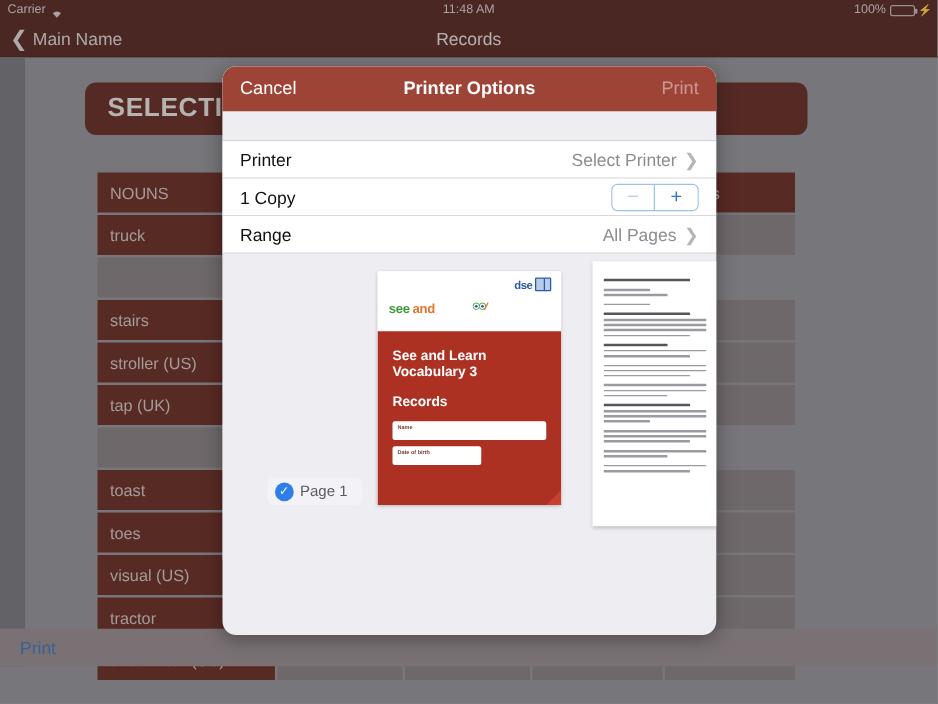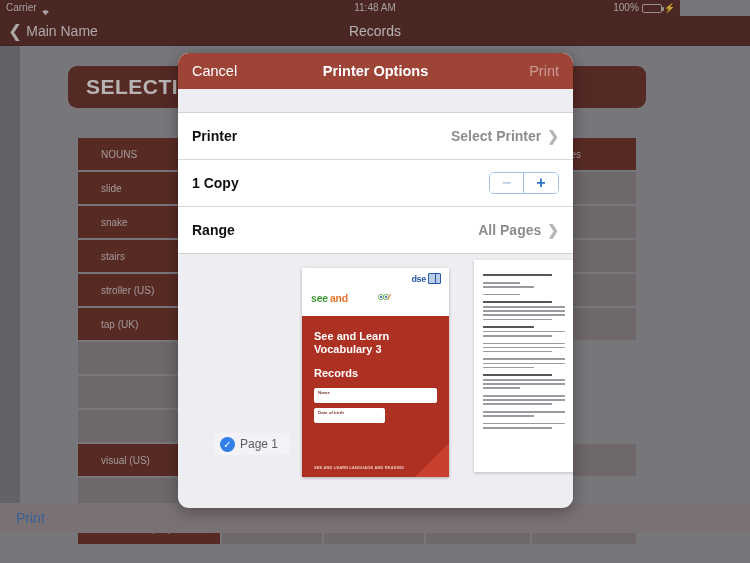--- a/index.html
+++ b/index.html
@@ -6,21 +6,21 @@
   html, body {
     width: 750px; height: 563px;
     font-family: "Liberation Sans", sans-serif;
     overflow: hidden;
     background: #8a8a8e;
   }
   #root { position: relative; width: 750px; height: 563px; overflow: hidden; }
 
   
   .statusbar {
-    position: absolute; top: 0; left: 0; width: 680px; height: 16px;
+    position: absolute; top: 0; left: 0; width: 750px; height: 16px;
     background: #4a1811; color: #cfc6c4;
     font-size: 10px; line-height: 16px;
   }
   .sb-left { position: absolute; left: 6px; top: 0; display: flex; align-items: center; gap: 4px; }
   .sb-center { position: absolute; left: 0; width: 750px; text-align: center; }
   .sb-right { position: absolute; right: 4px; top: 0; display: flex; align-items: center; gap: 3px; }
   .wifi-icon { display: inline-block; width: 9px; height: 8px; position: relative; top: 1px; }
   .batt { width: 20px; height: 9px; border: 1px solid #b9aeab; border-radius: 2px; position: relative; padding: 1px; }
   .batt::after { content:""; position:absolute; right:-3px; top:2px; width:2px; height:4px; background:#b9aeab; border-radius:0 1px 1px 0; }
   .batt-fill { height: 100%; background: #4cd964; border-radius: 1px; }
@@ -51,22 +51,22 @@
   .selecting-btn {
     position: absolute; left: 68px; top: 20px; width: 578px; height: 42px;
     background: #5a1b12; border-radius: 9px;
     color: #e6e0de; font-size: 21px; font-weight: bold; letter-spacing: .5px;
     display: flex; align-items: center; padding-left: 18px;
   }
 
   .tbl { position: absolute; left: 78px; top: 92px; width: 560px; }
   .tbl-row { display: flex; height: 32px; margin-bottom: 2px; }
   .cell {
-    background: #5e1c12; color: #c8bdba; font-size: 10px;
-    display: flex; align-items: center; padding-left: 23px;
+    background: #5e1c12; color: #c8bdba; font-size: 13px;
+    display: flex; align-items: center; padding-left: 10px;
     margin-right: 2px;
   }
   .cell.dim { background: #7f7477; }
   .c-word { width: 142px; }
   .c-b { width: 100px; }
   .c-c { width: 100px; }
   .c-d { width: 104px; }
   .c-e { width: 104px; }
 
   .bottombar {
@@ -96,38 +96,38 @@
     border-top-left-radius: 11px; border-top-right-radius: 11px;
   }
   .mh-cancel { position: absolute; left: 14px; top: 0; height: 36px; line-height: 36px; color: #fff; font-size: 14.5px; }
   .mh-title { position: absolute; left: 0; width: 100%; height: 36px; line-height: 36px; text-align: center; color: #fff; font-size: 14.5px; font-weight: bold; }
   .mh-print { position: absolute; right: 14px; top: 0; height: 36px; line-height: 36px; color: rgba(255,255,255,.45); font-size: 14.5px; }
 
   .gap { height: 23px; background: #eeedf2; }
 
   .opt-list { background: #fff; border-top: 1px solid #d2d2d6; }
   .opt-row {
-    height: 47px; display: flex; align-items: center; justify-content: space-between;
-    padding: 0 14px; border-bottom: 1px solid #d8d8dc; background: #fff; font-weight: bold;
+    height: 30px; display: flex; align-items: center; justify-content: space-between;
+    padding: 0 14px; border-bottom: 1px solid #d8d8dc; background: #fff;
   }
   .opt-row:last-child { border-bottom: 1px solid #d2d2d6; }
   .opt-label { font-size: 14px; color: #111; }
   .opt-value { font-size: 14px; color: #8c8c91; display: flex; align-items: center; gap: 6px; }
   .chev-r { color: #b4b4b9; font-size: 14px; }
 
   .stepper { display: flex; border: 1px solid #9cc2e8; border-radius: 5px; overflow: hidden; height: 22px; }
   .stepper div { width: 34px; display: flex; align-items: center; justify-content: center; font-size: 16px; background: #fff; }
   .st-minus { color: #b9cfe6; border-right: 1px solid #9cc2e8; }
   .st-plus { color: #2f72c8; }
 
   .preview-area { background: #eeedf2; height: 245px; position: relative; }
 
   
   .pg1 {
-    position: absolute; left: 124px; top: 14px; width: 147px; height: 209px;
+    position: absolute; left: 124px; top: 14px; width: 147px; height: 187px;
     background: #fff; box-shadow: 0 1px 3px rgba(0,0,0,.28); overflow: hidden;
   }
   .pg1-top { height: 48px; background: #fff; position: relative; }
   .dse-logo {
     position: absolute; right: 8px; top: 5px; display: flex; align-items: center; gap: 2px;
     font-size: 9px; font-weight: bold; color: #2a58a8; letter-spacing: -.3px;
   }
   .dse-box { width: 13px; height: 11px; background: #b7cde8; border: 1px solid #2a58a8; border-radius: 1px; display:flex; }
   .dse-box::before { content:""; width: 50%; border-right: 1px solid #2a58a8; }
   .sal-logo { position: absolute; left: 9px; top: 24px; }
@@ -210,28 +210,27 @@
     <div class="tbl">
       <div class="tbl-row">
         <div class="cell c-word">NOUNS</div>
         <div class="cell c-b"></div>
         <div class="cell c-c"></div>
         <div class="cell c-d"></div>
         <div class="cell c-e">Notes</div>
       </div>
       <div id="row-host">
           <div class="tbl-row">
-            <div class="cell c-word">slide</div>
-            <div class="cell c-b dim"></div>
-            <div class="cell c-c dim"></div>
-            <div class="cell c-d dim"></div>
-            <div class="cell c-e dim"></div>
-          </div>
-          <div class="tbl-row">
-            <div class="cell c-word">snake</div>
+            <div class="cell c-word">truck</div>
+            <div class="cell c-b dim"></div>
+            <div class="cell c-c dim"></div>
+            <div class="cell c-d dim"></div>
+            <div class="cell c-e dim"></div>
+          </div>
+          <div class="tbl-row">
             <div class="cell c-b dim"></div>
             <div class="cell c-c dim"></div>
             <div class="cell c-d dim"></div>
             <div class="cell c-e dim"></div>
           </div>
           <div class="tbl-row">
             <div class="cell c-word">stairs</div>
             <div class="cell c-b dim"></div>
             <div class="cell c-c dim"></div>
             <div class="cell c-d dim"></div>
@@ -251,39 +250,42 @@
             <div class="cell c-d dim"></div>
             <div class="cell c-e dim"></div>
           </div>
           <div class="tbl-row">
             <div class="cell c-b dim"></div>
             <div class="cell c-c dim"></div>
             <div class="cell c-d dim"></div>
             <div class="cell c-e dim"></div>
           </div>
           <div class="tbl-row">
-            <div class="cell c-b dim"></div>
-            <div class="cell c-c dim"></div>
-            <div class="cell c-d dim"></div>
-            <div class="cell c-e dim"></div>
-          </div>
-          <div class="tbl-row">
+            <div class="cell c-word">toast</div>
+            <div class="cell c-b dim"></div>
+            <div class="cell c-c dim"></div>
+            <div class="cell c-d dim"></div>
+            <div class="cell c-e dim"></div>
+          </div>
+          <div class="tbl-row">
+            <div class="cell c-word">toes</div>
             <div class="cell c-b dim"></div>
             <div class="cell c-c dim"></div>
             <div class="cell c-d dim"></div>
             <div class="cell c-e dim"></div>
           </div>
           <div class="tbl-row">
             <div class="cell c-word">visual (US)</div>
             <div class="cell c-b dim"></div>
             <div class="cell c-c dim"></div>
             <div class="cell c-d dim"></div>
             <div class="cell c-e dim"></div>
           </div>
           <div class="tbl-row">
+            <div class="cell c-word">tractor</div>
             <div class="cell c-b dim"></div>
             <div class="cell c-c dim"></div>
             <div class="cell c-d dim"></div>
             <div class="cell c-e dim"></div>
           </div>
           <div class="tbl-row">
             <div class="cell c-word">underwear (US)</div>
             <div class="cell c-b dim"></div>
             <div class="cell c-c dim"></div>
             <div class="cell c-d dim"></div>

